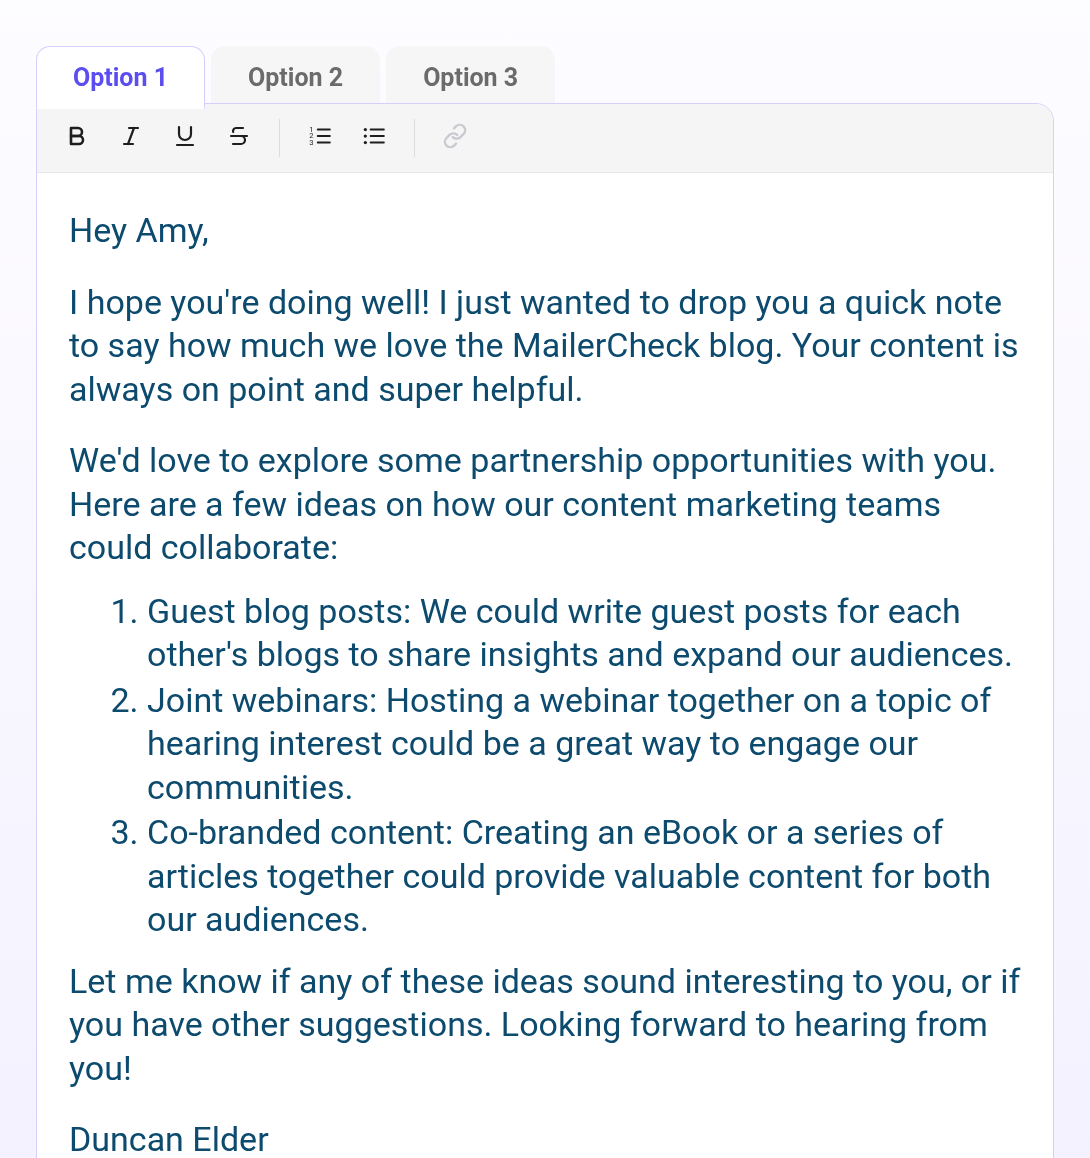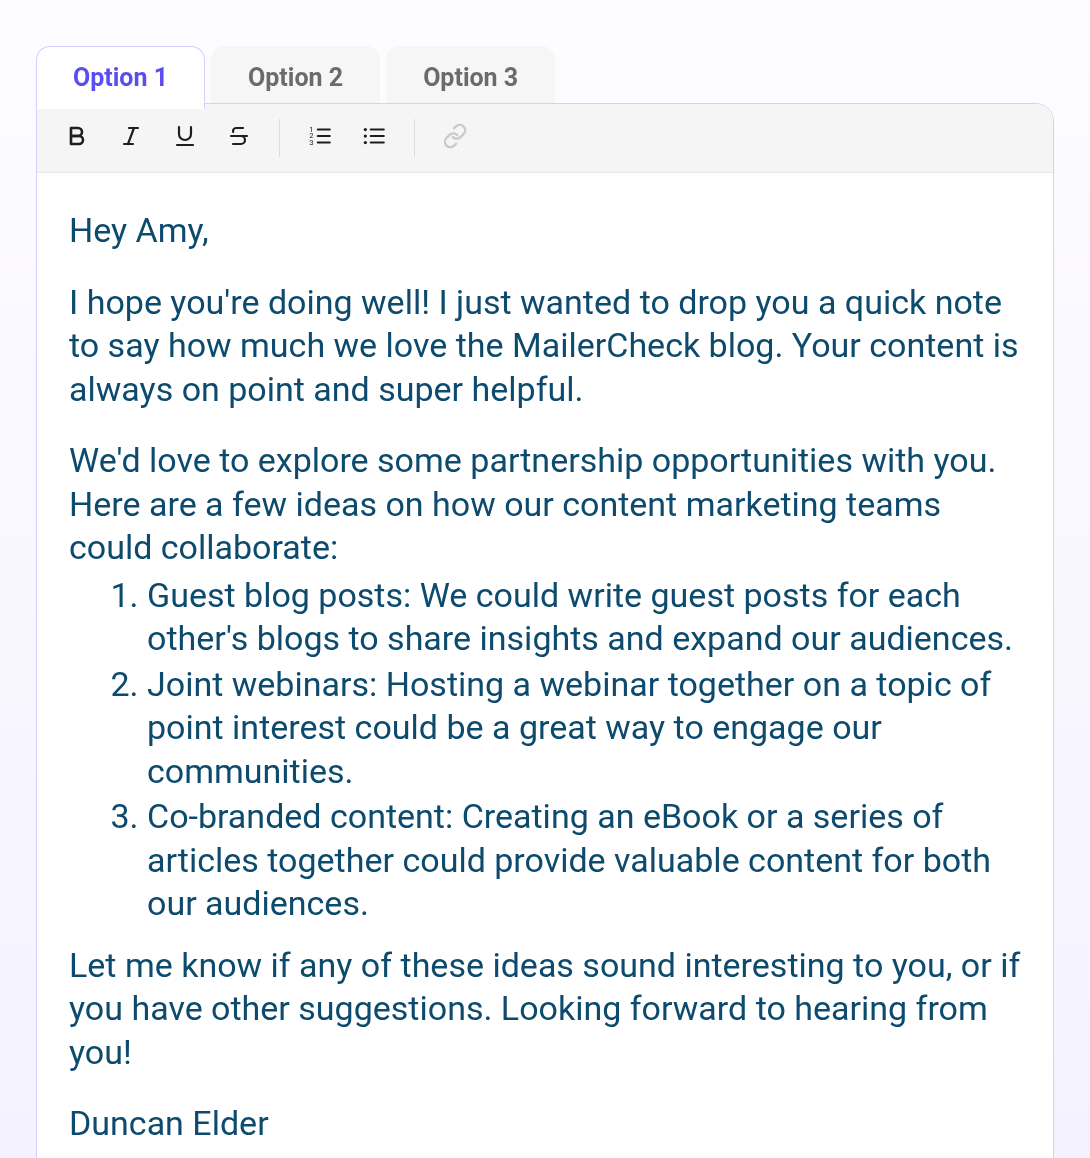--- a/index.html
+++ b/index.html
@@ -73,21 +73,21 @@
     background: #dcdce0;
     margin: 0 8px;
   }
   .content {
     padding: 36px 32px 18px 32px;
     font-size: 34px;
     line-height: 1.28;
     color: #0c4a6e;
   }
   .content p { margin: 0 0 28px 0; }
-  .content p.tight-after { margin-bottom: 4px; }
+  .content p.tight-after { margin-bottom: 20px; }
   .content ol {
     margin: 0 0 18px 0;
     padding-left: 78px;
   }
   .content ol li { margin-bottom: 2px; }
   .content .nogap { margin: 0 0 28px 0; }
 
   .actions-row {
     display: flex;
     align-items: center;
@@ -240,21 +240,21 @@
         </span>
       </div>
     </div>
 
     <div class="content">
       <p>Hey Amy,</p>
       <p>I hope you're doing well! I just wanted to drop you a quick note to say how much we love the MailerCheck blog. Your content is always on point and super helpful.</p>
       <p class="tight-after">We'd love to explore some partnership opportunities with you. Here are a few ideas on how our content marketing teams could collaborate:</p>
       <ol>
         <li>Guest blog posts: We could write guest posts for each other's blogs to share insights and expand our audiences.</li>
-        <li>Joint webinars: Hosting a webinar together on a topic of point interest could be a great way to engage our communities.</li>
+        <li>Joint webinars: Hosting a webinar together on a topic of hearing interest could be a great way to engage our communities.</li>
         <li>Co-branded content: Creating an eBook or a series of articles together could provide valuable content for both our audiences.</li>
       </ol>
       <p class="nogap">Let me know if any of these ideas sound interesting to you, or if you have other suggestions. Looking forward to hearing from you!</p>
       <p>Duncan Elder</p>
     </div>
 
     <div class="actions-row">
       <div class="left-actions">
         <div class="sq-btn outline">
           <span>

